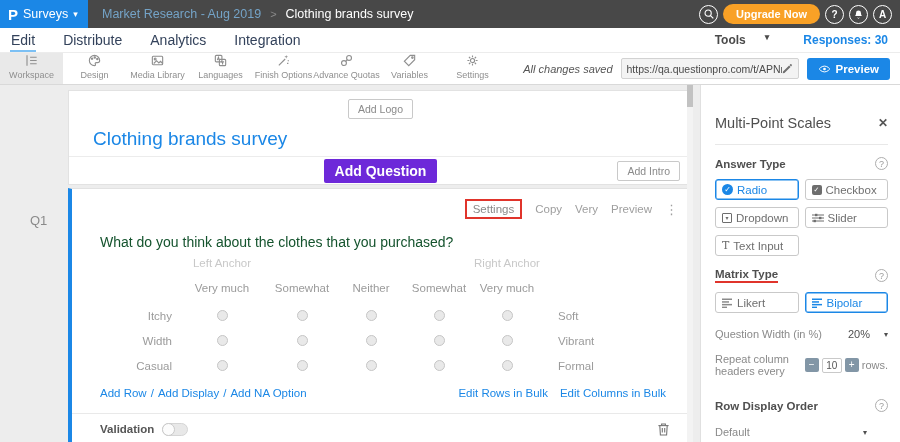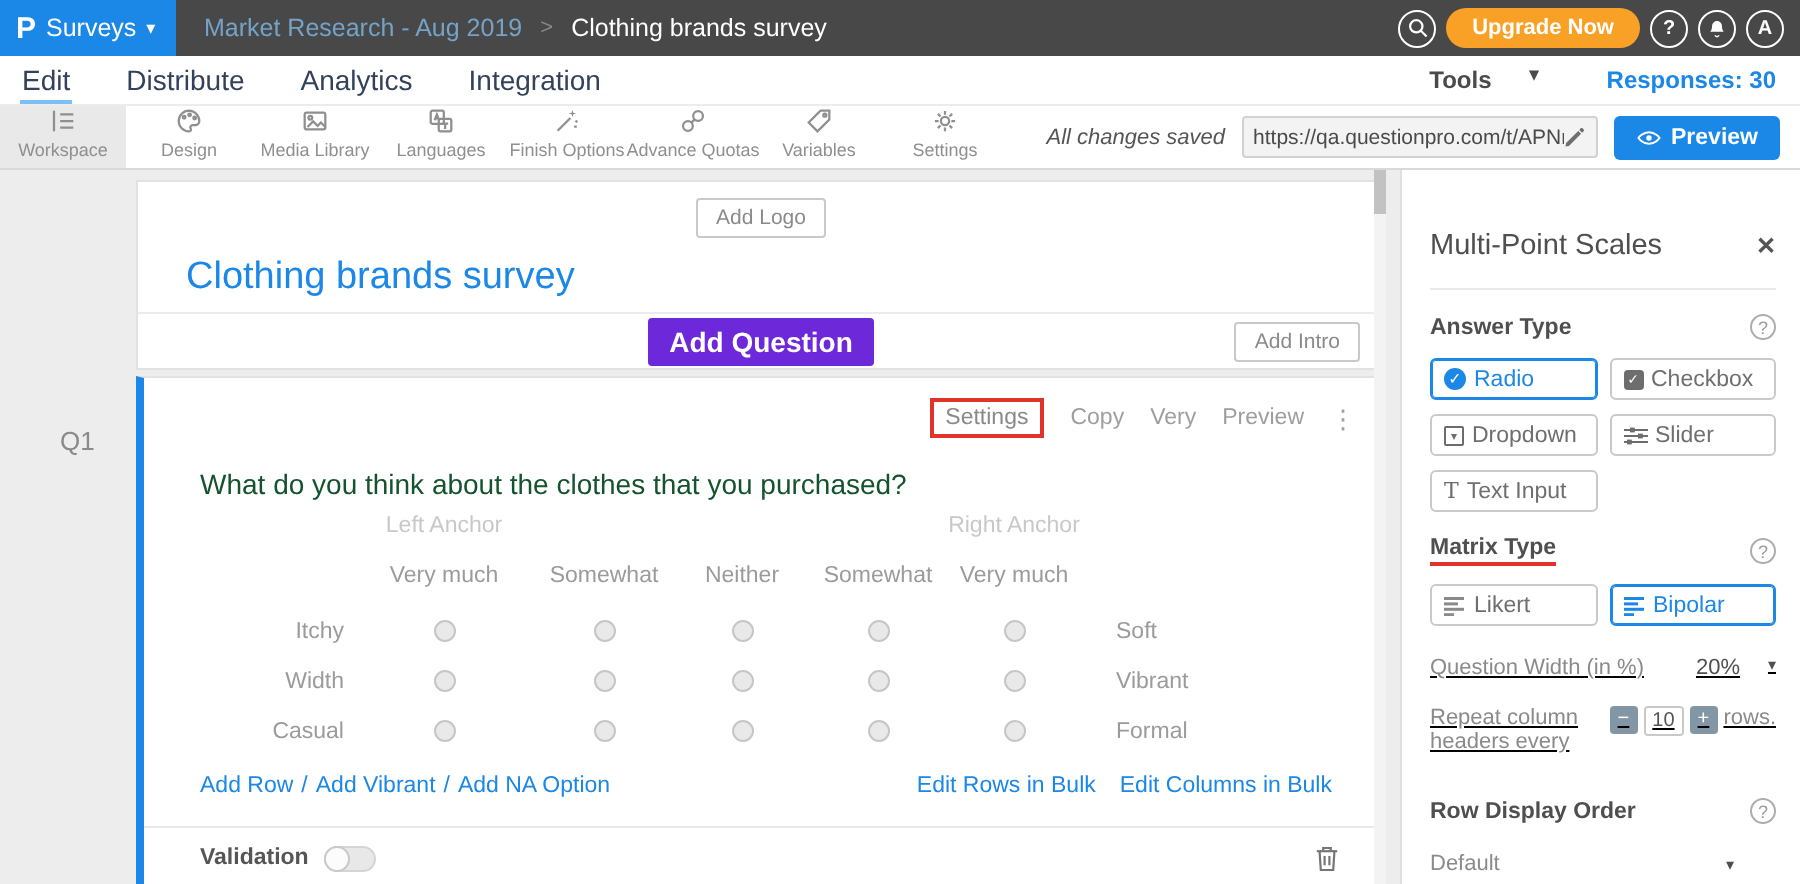--- a/index.html
+++ b/index.html
@@ -92,21 +92,21 @@
   .red-underline { border-bottom:2px solid #e0342b; padding-bottom:1px; }
   .help-circle { margin-left:auto; width:13px; height:13px; border-radius:50%; border:1px solid #adadad; color:#9a9a9a; font-size:9px; font-weight:400; display:flex; align-items:center; justify-content:center; cursor:pointer; }
   .sb-grid { display:grid; grid-template-columns:1fr 1fr; gap:7px 6px; margin-top:9px; }
   .sb-opt { height:21px; border:1px solid #c9c9c9; border-radius:3px; background:#fff; display:flex; align-items:center; gap:4px; padding:0 6px; font-size:11.5px; color:#6f6f6f; cursor:pointer; font-family:inherit; }
   .sb-opt.selected { border-color:#1b87e6; color:#1b87e6; box-shadow:inset 0 0 0 0.5px #1b87e6; }
   .opt-radio-sel { width:11px; height:11px; border-radius:50%; background:#1b87e6; color:#fff; font-size:8px; display:flex; align-items:center; justify-content:center; flex:none; }
   .opt-cb { width:10px; height:10px; border-radius:2px; background:#6d6d6d; color:#fff; font-size:7px; display:flex; align-items:center; justify-content:center; flex:none; }
   .opt-dd { width:10px; height:10px; border:1px solid #6d6d6d; border-radius:1px; color:#6d6d6d; font-size:6px; display:flex; align-items:center; justify-content:center; flex:none; }
   .opt-tt { font-family:"DejaVu Serif", serif; font-size:11px; color:#6d6d6d; flex:none; }
   .mt { margin-top:12px; }
-  .sb-row { display:flex; align-items:flex-start;text-decoration:underline; }
+  .sb-row { display:flex; align-items:center; }
   .qwidth { margin-top:15px; }
   .sb-sub { font-size:11px; color:#8a8a8a; }
   .sb-val { margin-left:26px; font-size:11px; color:#4f4f4f; cursor:pointer; }
   .caret-dark { color:#4f4f4f; font-size:8px; }
   .ml-auto { margin-left:auto; }
   .repeat { margin-top:13px; gap:3px; }
   .step-btn { width:14px; height:14px; background:#8296a6; border-radius:2px; color:#fff; font-size:10px; line-height:1; display:flex; align-items:center; justify-content:center; cursor:pointer; flex:none; }
   .step-input { width:20px; height:15px; border:1px solid #c9c9c9; border-radius:2px; text-align:center; font-size:10px; color:#555; padding:0; font-family:inherit; outline:none; }
   .rdo-head { margin-top:22px; }
   .sb-select { margin-top:14px; display:flex; align-items:center; width:152px; cursor:pointer; }
@@ -339,21 +339,21 @@
           </div>
         <div class="m-radio-cell">
             <span class="radio"></span>
           </div>
         <div class="m-rightlabel">Formal</div>
       </div>
 
       <div class="q-links">
         <span class="link">Add Row</span>
         <span class="link-sep">/</span>
-        <span class="link">Add Vibrant</span>
+        <span class="link">Add Display</span>
         <span class="link-sep">/</span>
         <span class="link">Add NA Option</span>
         <span class="q-links-right">
           <span class="link">Edit Rows in Bulk</span>
           <span class="link">Edit Columns in Bulk</span>
         </span>
       </div>
 
       <div class="q-divider"></div>
 

